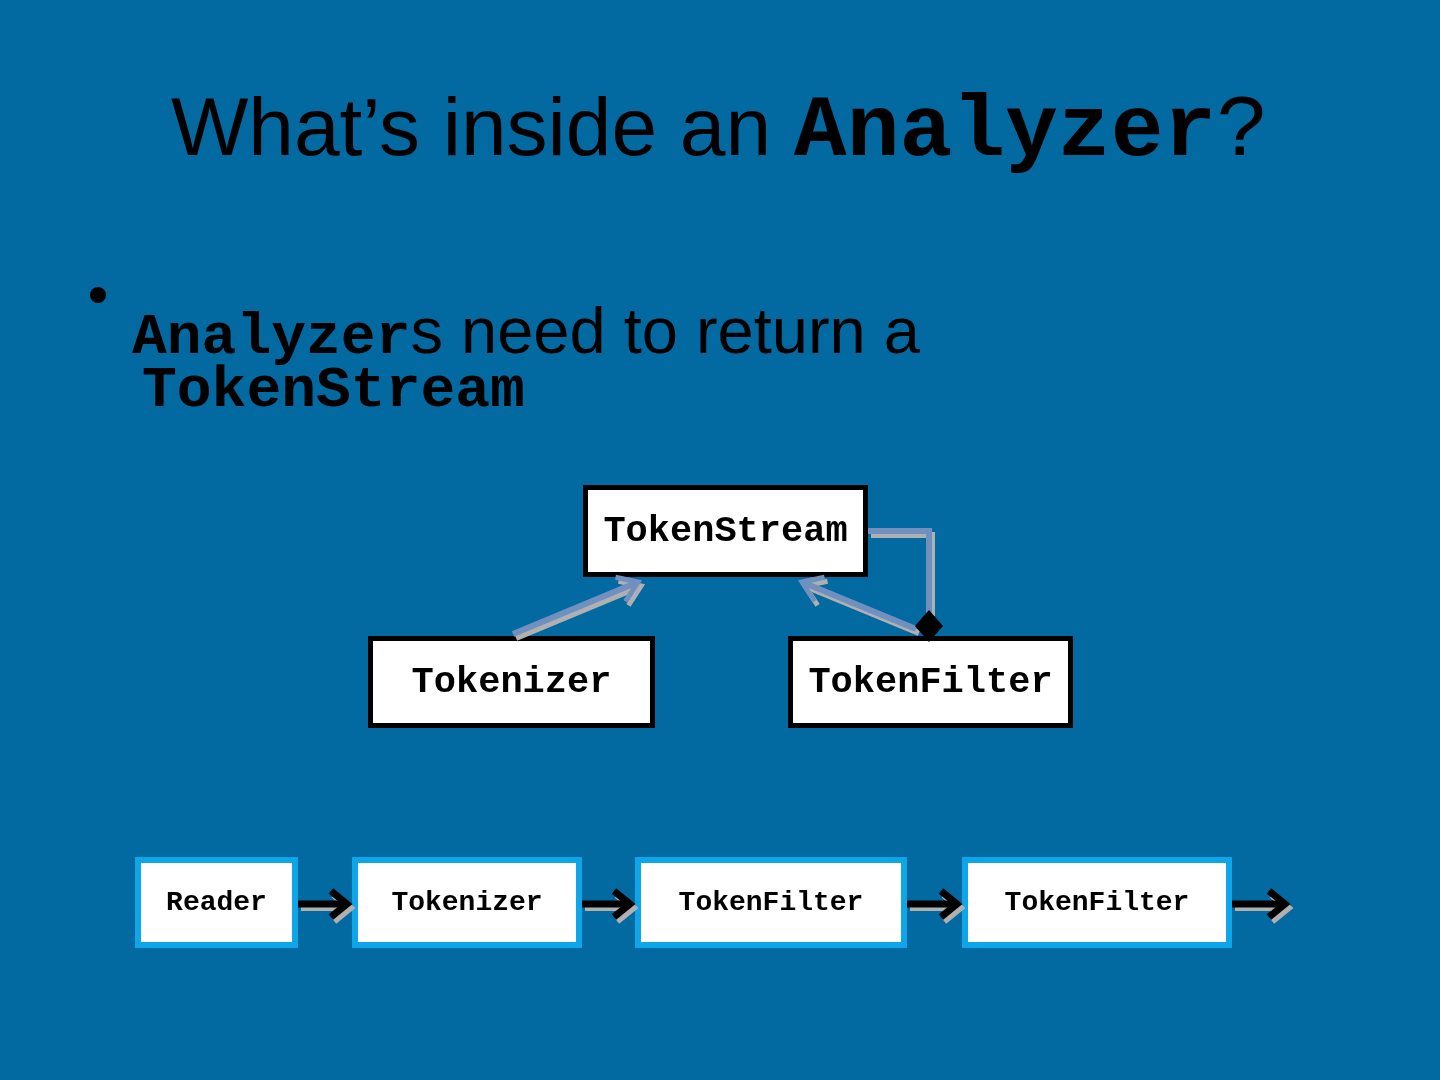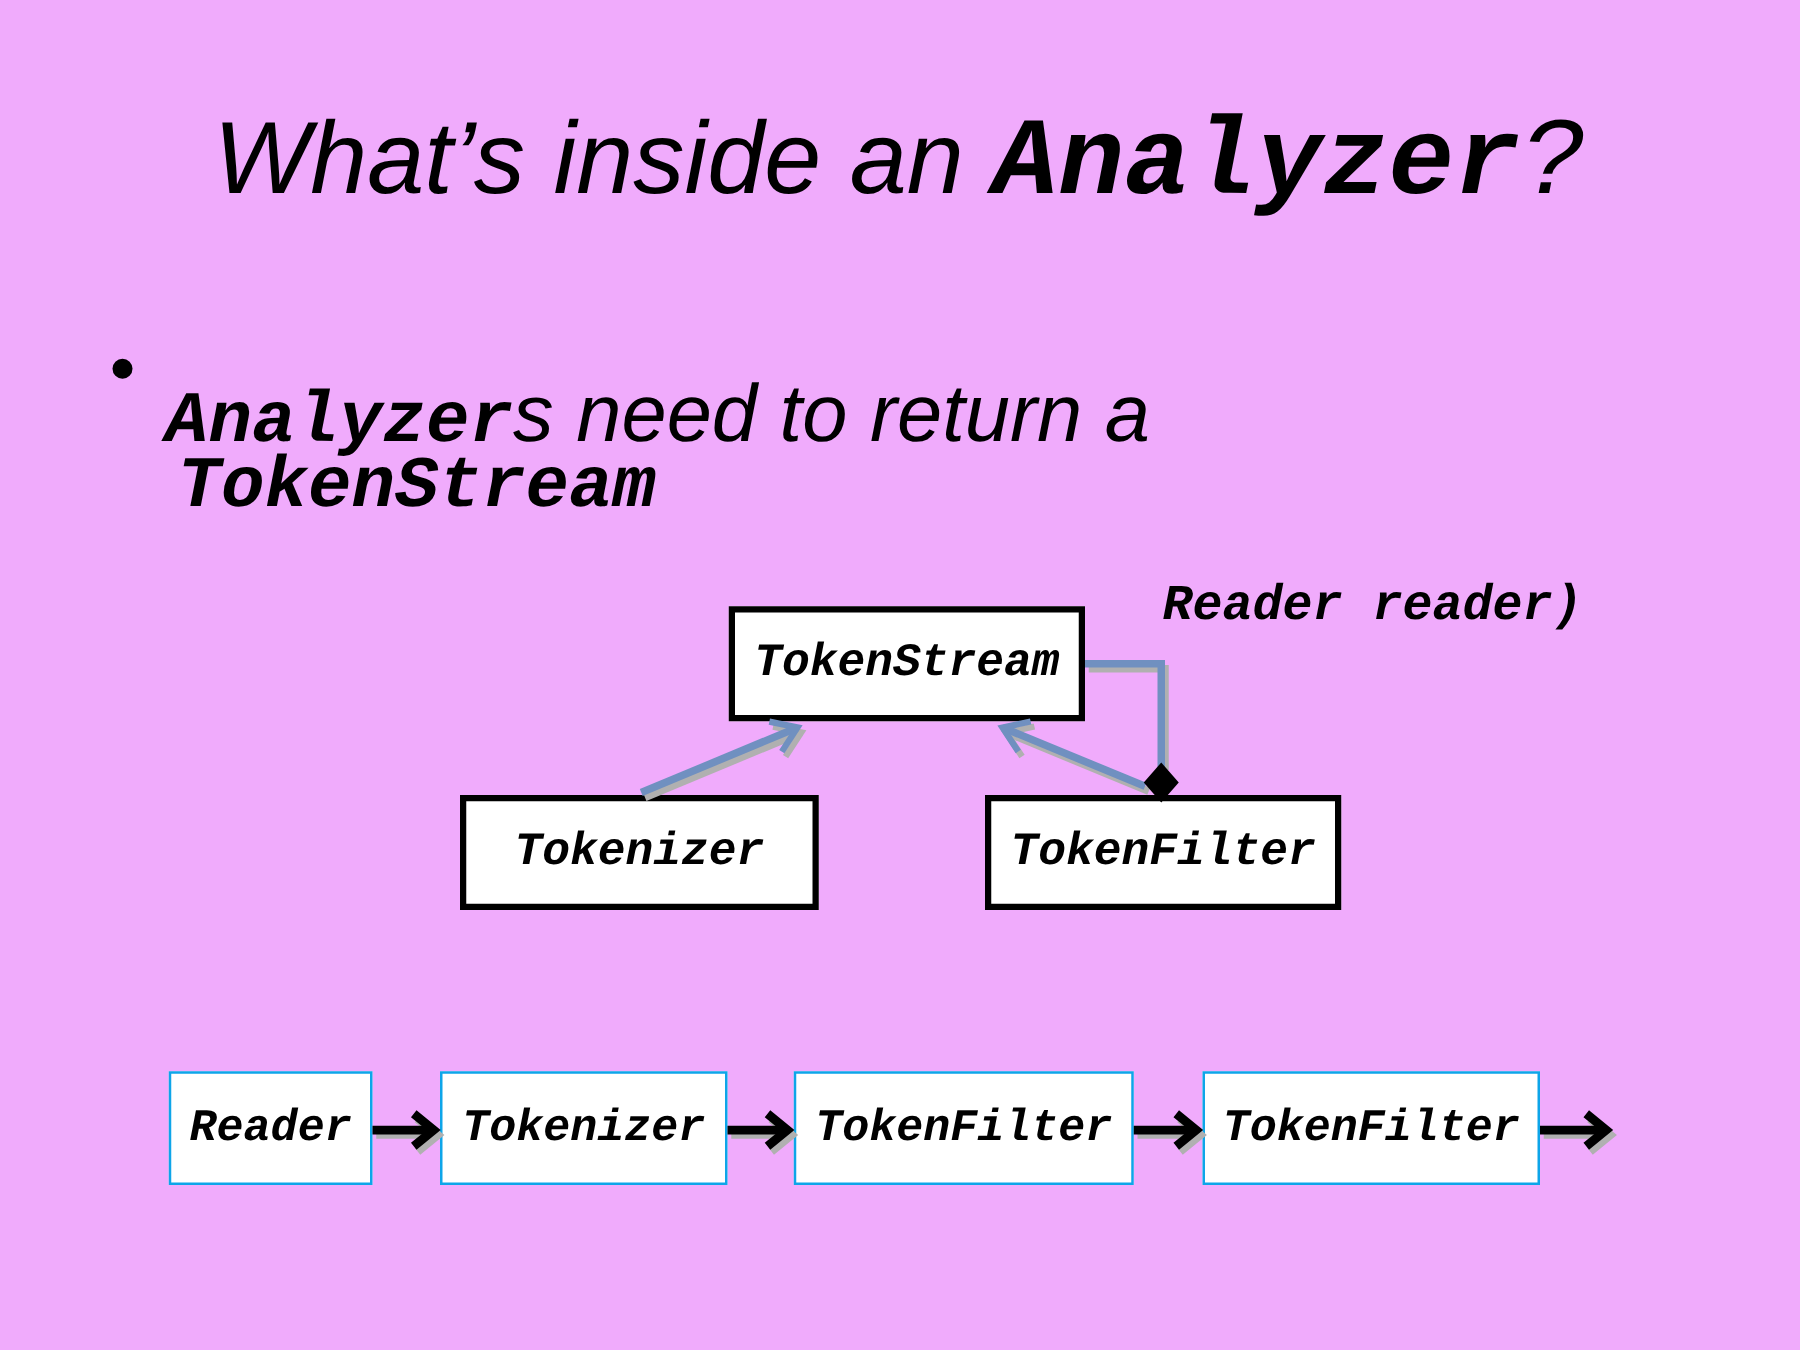--- a/index.html
+++ b/index.html
@@ -36,49 +36,48 @@
   .sig-1{left:138px;top:420px;}
   .sig-2{left:930px;top:466px;}
   
   .ubox,.pbox{
     position:absolute;box-sizing:border-box;background:#fff;
     display:flex;align-items:center;justify-content:center;
     font-family:"Liberation Mono", monospace;font-weight:bold;
     white-space:pre;
   }
   .ubox{border:5px solid #000;font-size:37px;}
-  .pbox{border:2px solid #0ea5e9;font-size:36px;}
+  .pbox{border:6px solid #0ea5e9;font-size:28px;}
   .box-tokenstream{left:583px;top:485px;width:285px;height:92px;}
   .box-tokenizer  {left:368px;top:636px;width:287px;height:92px;}
   .box-tokenfilter{left:788px;top:636px;width:285px;height:92px;}
   .pbox-0{left:135px;top:857px;width:163px;height:91px;}
   .pbox-1{left:352px;top:857px;width:230px;height:91px;}
   .pbox-2{left:635px;top:857px;width:272px;height:91px;}
   .pbox-3{left:962px;top:857px;width:270px;height:91px;}
   
   .overlay{
     position:absolute;left:0;top:0;width:1440px;height:1080px;
     pointer-events:none;
   }
   .blue-line{stroke:var(--blue,#7090c0);stroke-width:6;fill:none;}
   .shadow-line{stroke:var(--shadow,#b0b0b0);stroke-width:6;fill:none;}
   .black-line{stroke:#000;stroke-width:7;fill:none;}
 </style>
 </head>
 <body>
 
-<div class="slide" style="background: #f0abfc; color: rgb(0, 0, 0); font-style: italic;">
+<div class="slide" style="background: #0369a1; color: rgb(0, 0, 0);">
 
   <h1 class="title"><span class="t-sans">What’s inside an </span><span class="t-mono">Analyzer</span><span class="t-mono-reg">?</span></h1>
 
   <div class="bullet-dot"></div>
   <div class="bullet-line-1"><span class="b-mono">Analyzer</span><span class="b-sans">s need to return a</span></div>
   <div class="bullet-line-2 b-mono">TokenStream</div>
 
-  <div class="code sig-2">Reader reader)</div>
 
   <div class="ubox box-tokenstream"><span>TokenStream</span></div>
   <div class="ubox box-tokenizer"><span>Tokenizer</span></div>
   <div class="ubox box-tokenfilter"><span>TokenFilter</span></div>
 
   <div class="pbox pbox-0"><span>Reader</span></div>
   <div class="pbox pbox-1"><span>Tokenizer</span></div>
   <div class="pbox pbox-2"><span>TokenFilter</span></div>
   <div class="pbox pbox-3"><span>TokenFilter</span></div>
 

